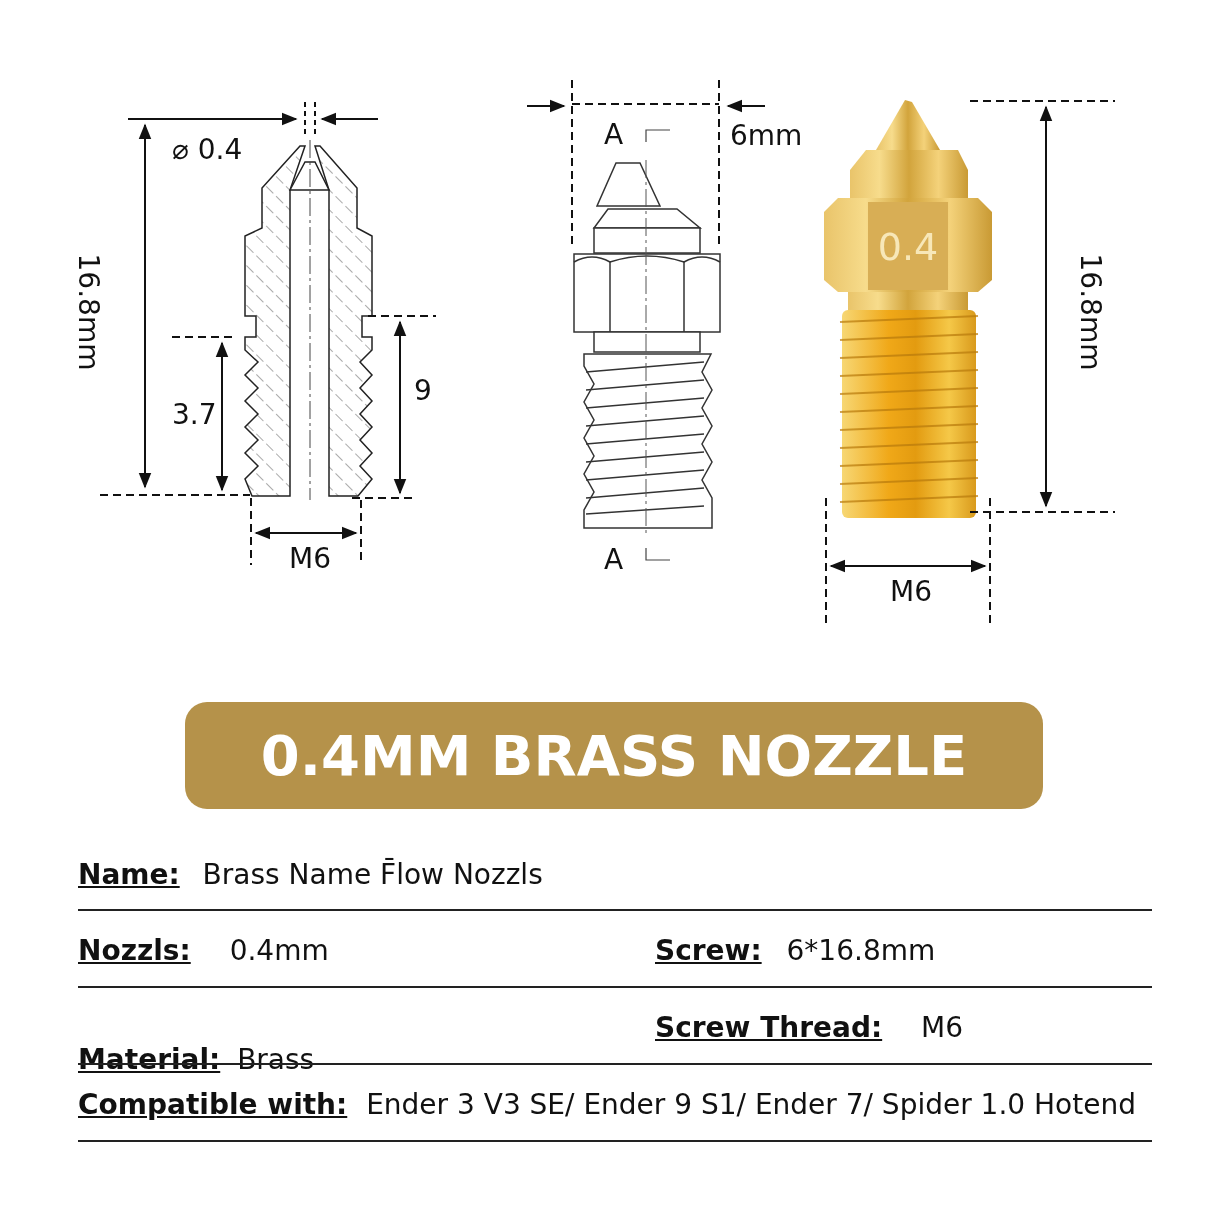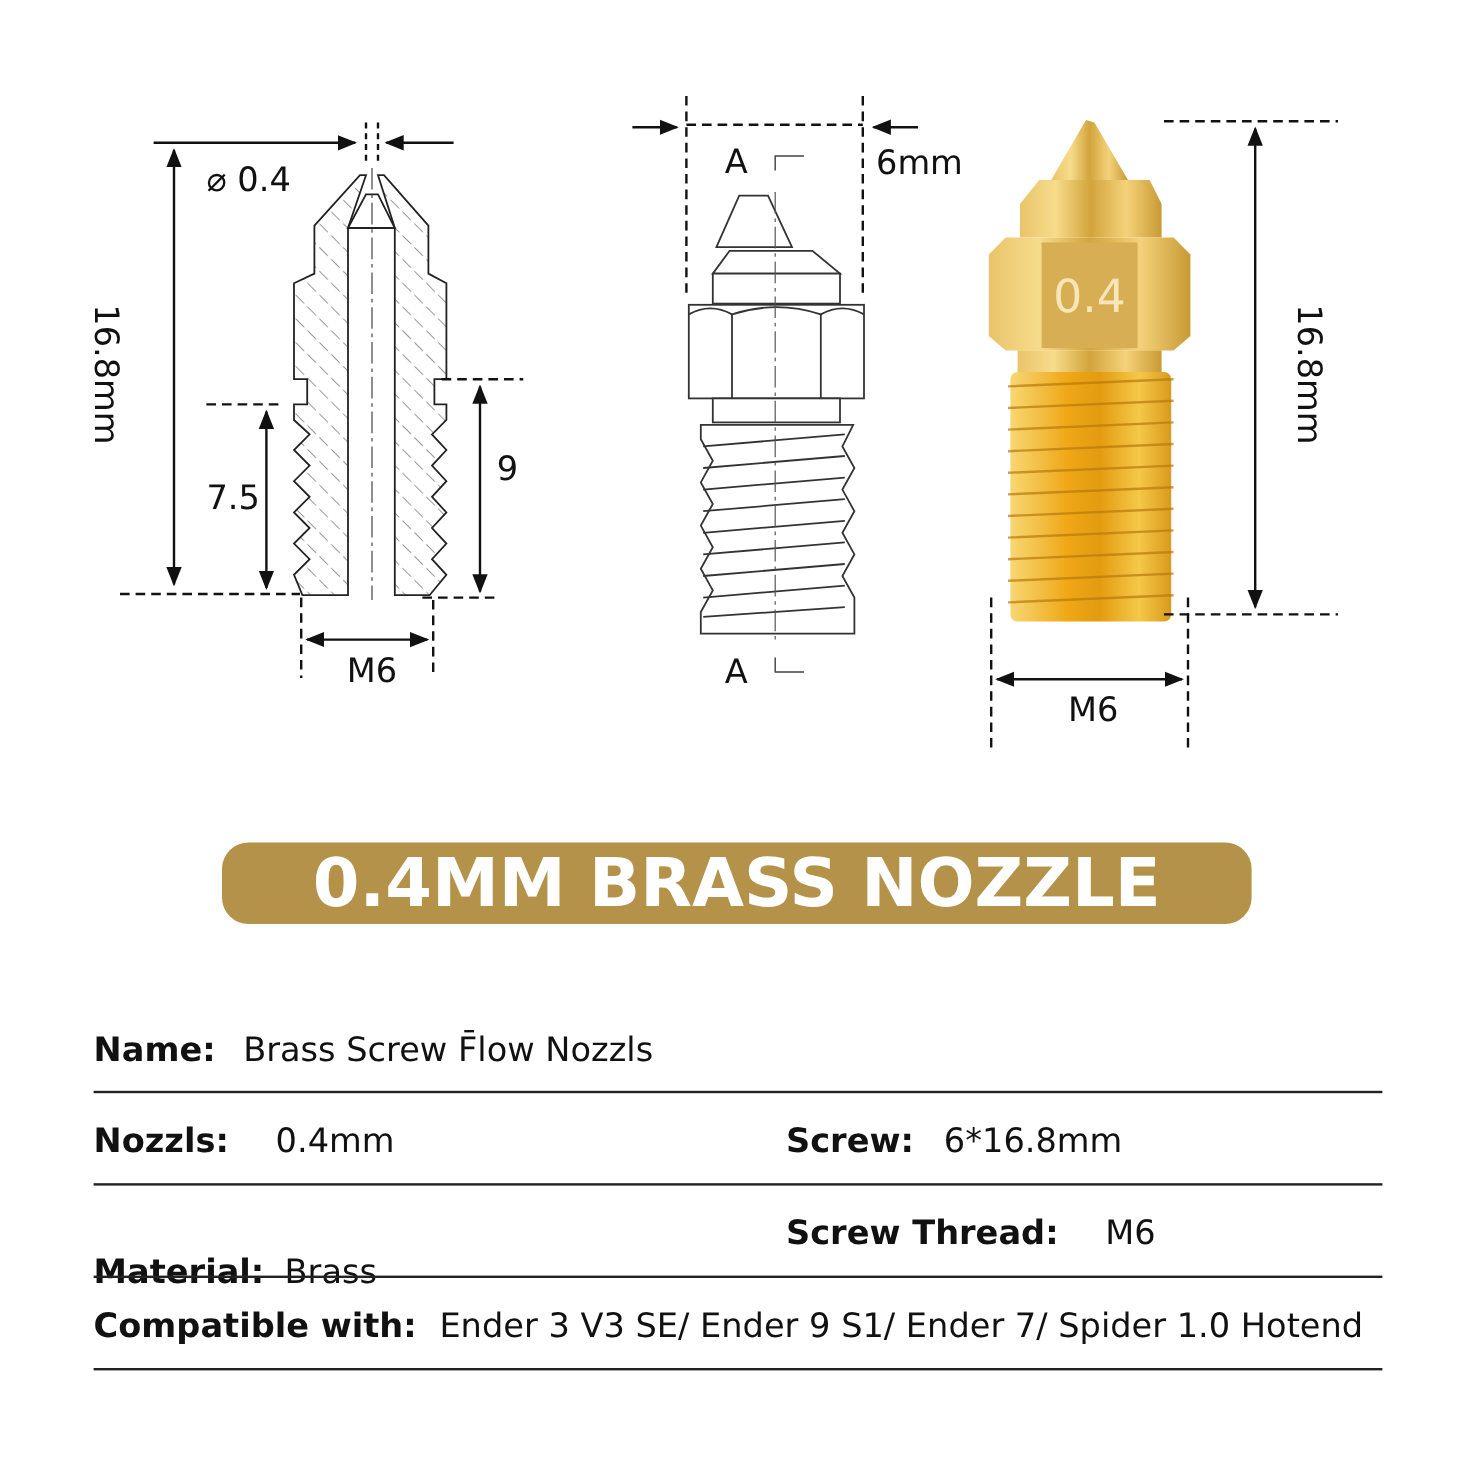--- a/index.html
+++ b/index.html
@@ -1,25 +1,25 @@
 <!DOCTYPE html>
 <html><head>
 <meta charset="utf-8">
 <style>
   html, body { margin:0; padding:0; background:#ffffff; }
   body { width:1214px; height:1214px; position:relative; overflow:hidden; font-family:"DejaVu Sans", sans-serif; color:#111; }
   .abs { position:absolute; }
   svg { position:absolute; left:0; top:0; overflow:visible; }
   .dimtxt { position:absolute; font-family:"DejaVu Sans", sans-serif; font-size:28px; color:#111; line-height:1; white-space:nowrap; }
   .vert { transform-origin:center center; transform:rotate(90deg); }
-  .banner { position:absolute; left:185px; top:702px; width:858px; height:68px; background:#b5924a; border-radius:22px; display:flex; align-items:center; justify-content:center; }
+  .banner { position:absolute; left:185px; top:702px; width:858px; height:107px; background:#b5924a; border-radius:22px; display:flex; align-items:center; justify-content:center; }
   .banner span { color:#fff; font-family:"DejaVu Sans", sans-serif; font-weight:bold; font-size:56px; letter-spacing:0px; }
   .row { position:absolute; left:78px; width:1074px; border-bottom:2px solid #222; }
   .spec { position:absolute; font-size:28px; white-space:nowrap; line-height:1; }
-  .spec .k { font-weight:bold; }
+  .spec .k { font-weight:bold;text-decoration:underline; }
   .spec .v { font-weight:normal; }
 </style>
 </head>
 <body>
 
 <div class="abs" style="left:0;top:0;width:450px;height:600px;">
   <svg width="450" height="600">
     <defs>
       <pattern id="hatch" patternUnits="userSpaceOnUse" width="14" height="14" patternTransform="rotate(-45)">
         <line x1="0" y1="0" x2="0" y2="14" stroke="#555" stroke-width="1" stroke-dasharray="8 4"></line>
@@ -49,21 +49,21 @@
     <line x1="222" y1="343" x2="222" y2="490" stroke="#111" stroke-width="2" marker-start="url(#arr)" marker-end="url(#arr)"></line>
     <line x1="368" y1="316" x2="436" y2="316" stroke="#111" stroke-width="2" stroke-dasharray="8 5"></line>
     <line x1="400" y1="322" x2="400" y2="493" stroke="#111" stroke-width="2" marker-start="url(#arr)" marker-end="url(#arr)"></line>
 
     <line x1="251" y1="498" x2="251" y2="565" stroke="#111" stroke-width="2" stroke-dasharray="8 5"></line>
     <line x1="361" y1="500" x2="361" y2="565" stroke="#111" stroke-width="2" stroke-dasharray="8 5"></line>
     <line x1="256" y1="533" x2="356" y2="533" stroke="#111" stroke-width="2" marker-start="url(#arr)" marker-end="url(#arr)"></line>
   </svg>
   <div class="dimtxt" style="left:172px;top:136px;text-align:right;"><span>⌀</span> <span>0.4</span></div>
   <div class="dimtxt vert" style="left:30px;top:298px;">16.8mm</div>
-  <div class="dimtxt" style="left:172px;top:401px;">7.5</div>
+  <div class="dimtxt" style="left:172px;top:401px;">3.7</div>
   <div class="dimtxt" style="left:414px;top:377px;">9</div>
   <div class="dimtxt" style="left:289px;top:545px;">M6</div>
 </div>
 
 <div class="abs" style="left:0;top:0;width:800px;height:600px;">
   <svg width="800" height="600">
     <defs>
       <marker id="arr2" viewBox="0 0 10 10" refX="9" refY="5" markerWidth="8" markerHeight="8" orient="auto-start-reverse">
         <path d="M0,1 L10,5 L0,9 z" fill="#111"></path>
       </marker>
@@ -163,21 +163,21 @@
   <div class="dimtxt" style="left:890px;top:578px;">M6</div>
 </div>
 
 <div class="banner">
   <span>0.4MM BRASS NOZZLE</span>
 </div>
 
 <div>
   <div class="spec" style="left:78px;top:861px;">
     <span class="k">Name:</span>
-    <span class="v" style="margin-left:14px;">Brass Screw F̄low Nozzls</span>
+    <span class="v" style="margin-left:14px;">Brass Name F̄low Nozzls</span>
   </div>
   <div class="row" style="top:909px;"></div>
 
   <div class="spec" style="left:78px;top:937px;">
     <span class="k">Nozzls:</span>
     <span class="v" style="margin-left:30px;">0.4mm</span>
   </div>
   <div class="spec" style="left:655px;top:937px;">
     <span class="k">Screw:</span>
     <span class="v" style="margin-left:16px;">6*16.8mm</span>

